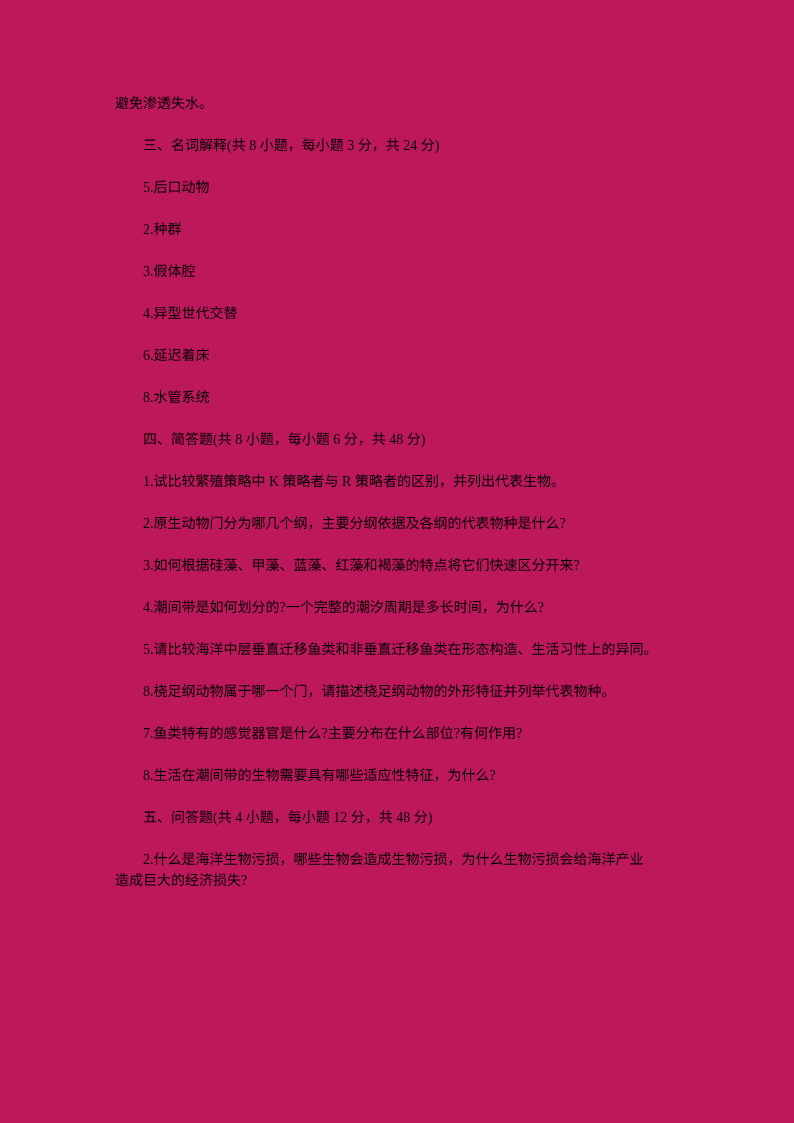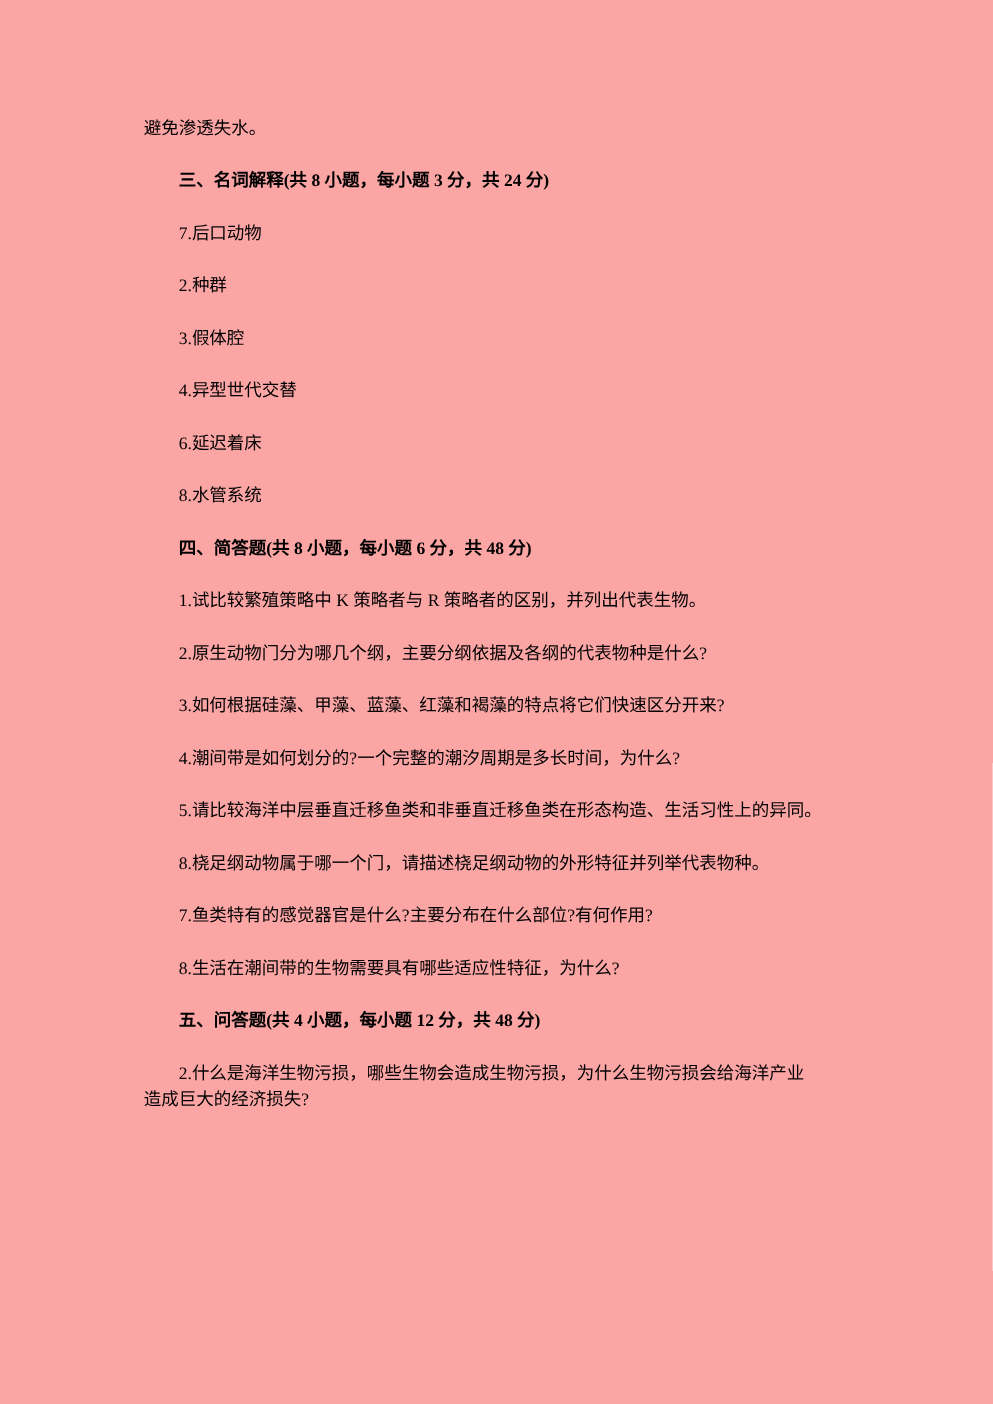--- a/index.html
+++ b/index.html
@@ -11,51 +11,51 @@
     width: 794px;
     height: 1123px;
     overflow: hidden;
     font-family: "Liberation Serif", serif;
   }
   .page {
     box-sizing: border-box;
     width: 794px;
     height: 1123px;
     padding: 93px 115px 0 115px;
-    background: #fca5a5;
+    background: #be185d;
     color: #000000;
   }
   .para {
     margin: 0 0 21px 0;
     font-size: 14px;
     line-height: 21px;
     text-indent: 28px;
     color: #000000;
     word-break: break-all;
   }
   .para.noindent {
     text-indent: 0;
   }
   .para.narrow {
     max-width: 540px;
   }
   .heading {
-    font-weight: bold;
+    font-weight: normal;
     margin-top: 10px;
   }
 </style>
 </head>
 <body>
 
 <div class="page">
 
   <p class="para noindent">避免渗透失水。</p>
 
   <p class="para heading">三、名词解释(共 8 小题，每小题 3 分，共 24 分)</p>
-  <p class="para">7.后口动物</p>
+  <p class="para">5.后口动物</p>
   <p class="para">2.种群</p>
   <p class="para">3.假体腔</p>
   <p class="para">4.异型世代交替</p>
   <p class="para">6.延迟着床</p>
   <p class="para">8.水管系统</p>
 
   <p class="para heading">四、简答题(共 8 小题，每小题 6 分，共 48 分)</p>
   <p class="para">1.试比较繁殖策略中 K 策略者与 R 策略者的区别，并列出代表生物。</p>
   <p class="para">2.原生动物门分为哪几个纲，主要分纲依据及各纲的代表物种是什么?</p>
   <p class="para">3.如何根据硅藻、甲藻、蓝藻、红藻和褐藻的特点将它们快速区分开来?</p>

